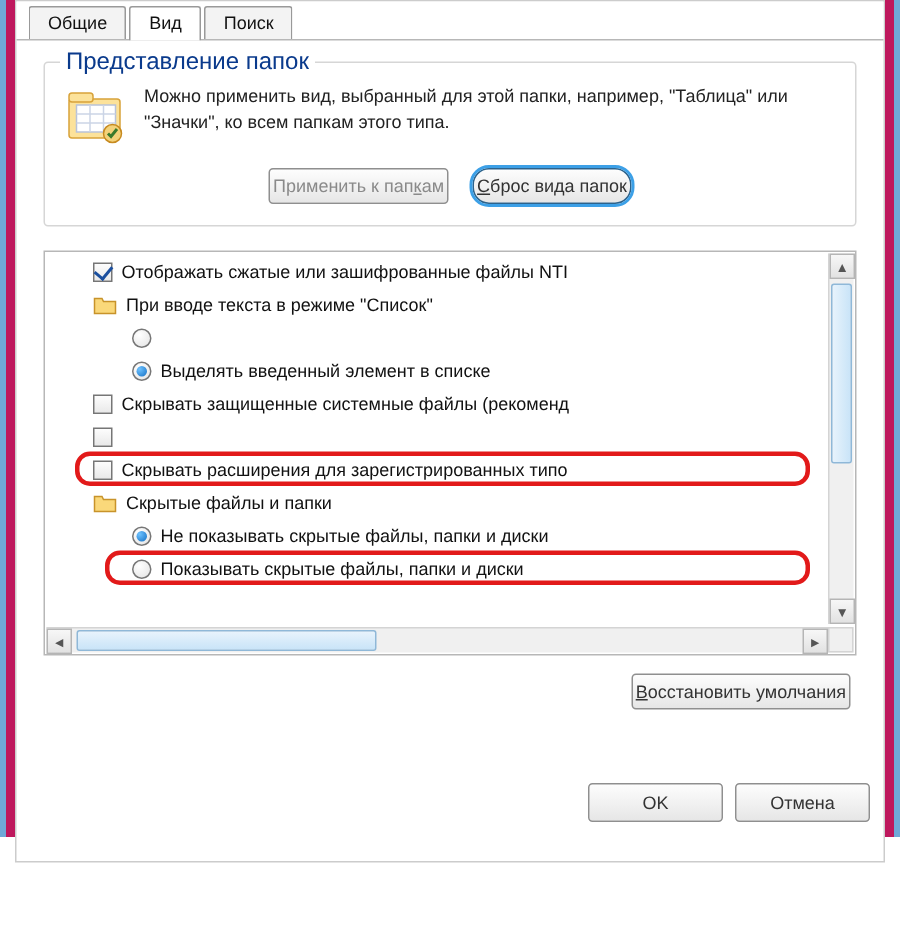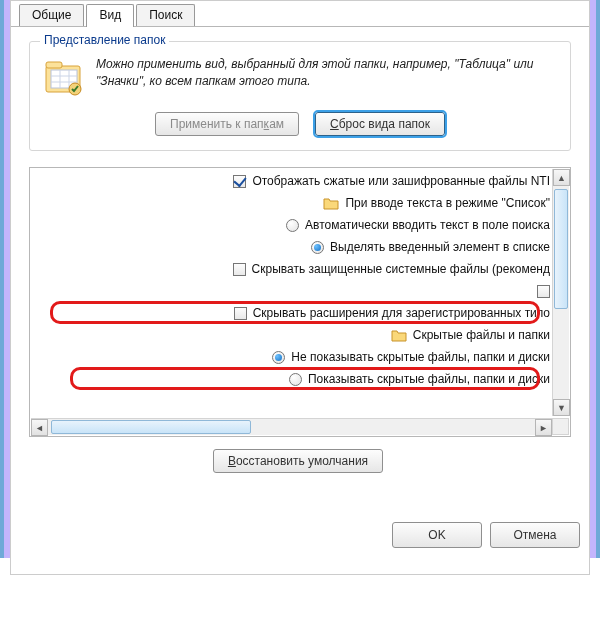--- a/index.html
+++ b/index.html
@@ -9,21 +9,21 @@
       background: #fff;
       width: 600px;
       height: 631px;
       overflow: hidden;
       position: relative;
     }
     .window {
       border-left: 4px solid #6FA9D8;
       border-right: 4px solid #6FA9D8;
       height: 558px;
-      background: #c4b5fd;
+      background: #be185d;
       position: relative;
     }
     .inner {
       background: #fff;
       margin: 0 6px;
       height: 575px;
       border: 1px solid #ccc;
       position: relative;
     }
     
@@ -63,51 +63,52 @@
       position: relative;
       margin-bottom: 16px;
     }
     .groupbox-title {
       position: absolute;
       top: -9px;
       left: 10px;
       background: #fff;
       padding: 0 4px;
       color: #0A3A8C;
-      font-size: 12px;
+      font-size: 16px;
     }
     .gb-row { display: flex; gap: 12px; }
     .folder-icon-big {
       width: 42px; height: 42px;
       flex: none;
     }
     .folder-icon-big svg { width: 42px; height: 42px; }
-    .gb-text { color: #222; line-height: 1.4; flex:1;font-style:italic; }
+    .gb-text { color: #222; line-height: 1.4; flex:1; }
     .gb-buttons {
       display: flex;
       justify-content: center;
       gap: 16px;
       margin-top: 14px;
     }
     .btn {
       border: 1px solid #8F8F8F;
       background: linear-gradient(#FDFDFD, #E6E6E6);
-      padding: 4px 14px;
+      padding: 4px 2px;
       border-radius: 3px;
       font-family: inherit;
       font-size: 12px;
       color: #333;
       cursor: pointer;
       min-width: 80px;
     }
     .btn.disabled { color: #8A8A8A; }
     .btn.focus {
       outline: 2px solid #3CA0E7;
       outline-offset: 0;
       border-color: #2C628B;
+      border-radius: 11px;
     }
     .u { text-decoration: underline; }
 
     .section-label { color: #222; margin: 0 0 6px 2px; }
 
     
     .tree {
       border: 1px solid #B7B7B7;
       background: #fff;
       height: 270px;
@@ -120,21 +121,20 @@
       overflow: hidden;
       white-space: nowrap;
     }
     .row {
       display: flex;
       align-items: center;
       height: 22px;
       gap: 6px;
       color: #111;
       position: relative;
-      justify-content: flex-end;
     }
     .indent1 { padding-left: 30px; }
     .indent2 { padding-left: 56px; }
     .cb {
       appearance: none;
       width: 13px; height: 13px;
       border: 1px solid #767676;
       background: linear-gradient(#fdfdfd,#e9e9e9);
       cursor: pointer;
       position: relative;
@@ -200,21 +200,21 @@
     .hscroll .thumb {
       position:absolute; top:1px; bottom:1px; left:20px; width:200px;
       background: linear-gradient(#E8F3FC,#C9E4F8);
       border:1px solid #8FB8D8; border-radius:2px;
     }
     .corner {
       position:absolute; right:1px; bottom:1px; width:17px; height:17px;
       background:#F0F0F0; border:1px solid #D4D4D4;
     }
 
-    .restore-row { display:flex; justify-content:center; margin-top:12px; padding-right:4px; }
+    .restore-row { display:flex; justify-content:flex-end; margin-top:12px; padding-right:4px; }
 
     
     .dlg-buttons {
       position:absolute; bottom:10px; right:16px;
       display:flex; gap:8px;
     }
     .dlg-buttons .btn { min-width:90px; padding:5px 10px; }
   </style>
 </head>
 <body>
@@ -263,21 +263,20 @@
           <div class="row indent1">
             <span class="folder-ico">
               <svg viewBox="0 0 16 16">
                   <path d="M1 4 h5 l1 2 h8 v8 h-14 z" fill="#FAD87A" stroke="#C8932A"></path>
                 </svg>
             </span>
             <span>При вводе текста в режиме "Список"</span>
           </div>
           <div class="row indent2">
             <input type="radio" class="rb" name="g1" style="">
-            <span>Автоматически вводить текст в поле поиска</span>
           </div>
           <div class="row indent2">
             <input type="radio" class="rb" name="g1" checked="" style="">
             <span>Выделять введенный элемент в списке</span>
           </div>
           <div class="row indent1">
             <input type="checkbox" class="cb" style="">
             <span>Скрывать защищенные системные файлы (рекоменд</span>
           </div>
           <div class="row indent1">

